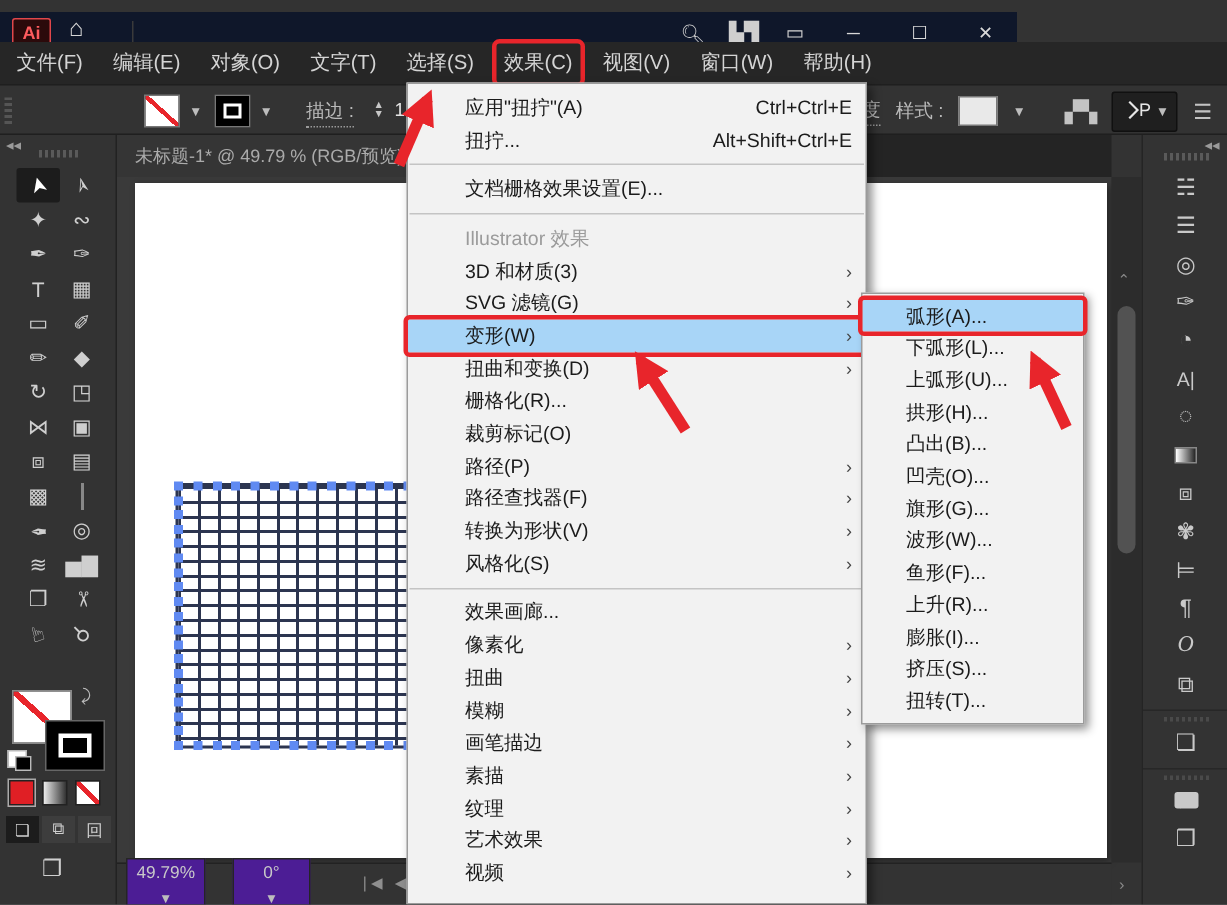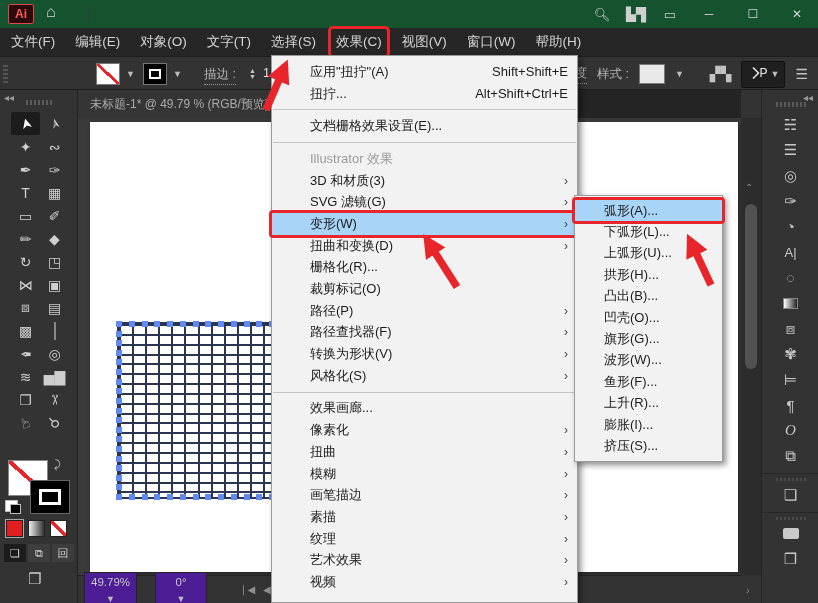--- a/index.html
+++ b/index.html
@@ -1,21 +1,21 @@
 <!DOCTYPE html>
 <html><head>
 <meta charset="utf-8">
 <style>
   * { margin:0; padding:0; box-sizing:border-box; }
   html,body { width:818px; height:603px; overflow:hidden; background:#1e1e1e;
     font-family:"Liberation Sans","DejaVu Sans",sans-serif; }
   .app { position:relative; width:818px; height:603px; background:#333; overflow:hidden; }
 
   
-  .titlebar { position:absolute; left:0; top:0; width:818px; height:28px; background:#14532d; z-index:5; }
+  .titlebar { position:absolute; left:0; top:8px; width:678px; height:28px; background:#0f172a; z-index:5; }
   .ai-logo { position:absolute; left:8px; top:4px; width:26px; height:20px; background:#2b0a0b;
     border:1px solid #e0474b; border-radius:2px; color:#ff5b5e; font-weight:bold; font-size:12px;
     display:flex; align-items:center; justify-content:center; }
   .home-ic { position:absolute; left:46px; top:3px; color:#d6d6d6; font-size:16px; }
   .tb-sep { position:absolute; left:88px; top:6px; width:1px; height:16px; background:#3a3a3a; }
   .tb-right { position:absolute; right:6px; top:0; height:28px; display:flex; align-items:center; gap:14px; color:#cfcfcf; }
   .tb-right .ic { font-size:13px; width:20px; text-align:center; cursor:default; }
   .win-btn { width:30px; text-align:center; font-size:12px; color:#d8d8d8; }
 
   
@@ -418,21 +418,21 @@
         <div class="rd-ic">
           <span class="bubble"></span>
         </div>
         <div class="rd-ic">❒</div>
       </div>
   </div>
 
   <div class="menu-panel">
       <div class="menu-row">
         <span>应用"扭拧"(A)</span>
-        <span class="shortcut">Shift+Shift+E</span>
+        <span class="shortcut">Ctrl+Ctrl+E</span>
       </div>
       <div class="menu-row">
         <span>扭拧...</span>
         <span class="shortcut">Alt+Shift+Ctrl+E</span>
       </div>
       <div class="menu-sep"></div>
       <div class="menu-row">
         <span>文档栅格效果设置(E)...</span>
       </div>
       <div class="menu-sep"></div>
@@ -521,20 +521,21 @@
       <div class="menu-row">上弧形(U)...</div>
       <div class="menu-row">拱形(H)...</div>
       <div class="menu-row">凸出(B)...</div>
       <div class="menu-row">凹壳(O)...</div>
       <div class="menu-row">旗形(G)...</div>
       <div class="menu-row">波形(W)...</div>
       <div class="menu-row">鱼形(F)...</div>
       <div class="menu-row">上升(R)...</div>
       <div class="menu-row">膨胀(I)...</div>
       <div class="menu-row">挤压(S)...</div>
+      <div class="menu-row">扭转(T)...</div>
     </div>
 
   <svg class="arrows" viewBox="0 0 818 603">
     <defs>
       <marker id="ah" viewBox="0 0 10 10" refX="7" refY="5" markerWidth="3.1" markerHeight="3.1" orient="auto">
         <path d="M0,0 L10,5 L0,10 z" fill="#e8252b"></path>
       </marker>
     </defs>
     <line x1="266" y1="110" x2="285" y2="66" stroke="#e8252b" stroke-width="7.5" marker-end="url(#ah)"></line>
     <line x1="457" y1="287" x2="427" y2="240" stroke="#e8252b" stroke-width="7.5" marker-end="url(#ah)"></line>

